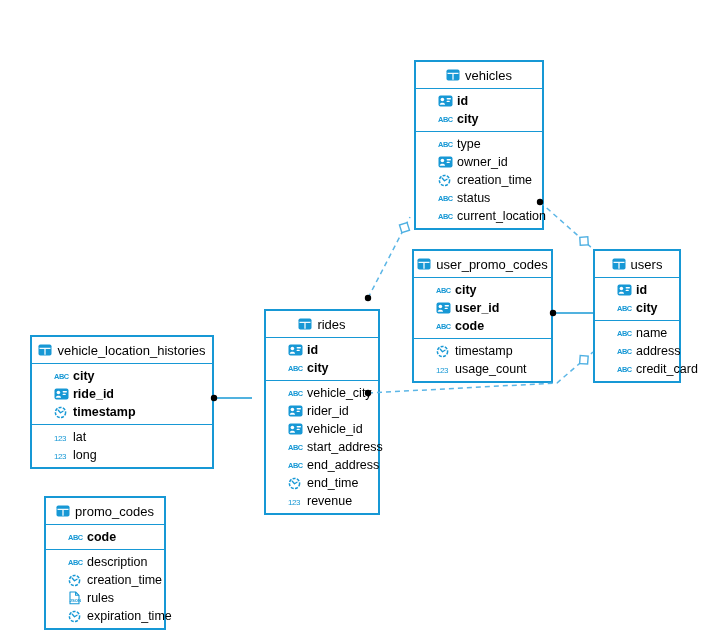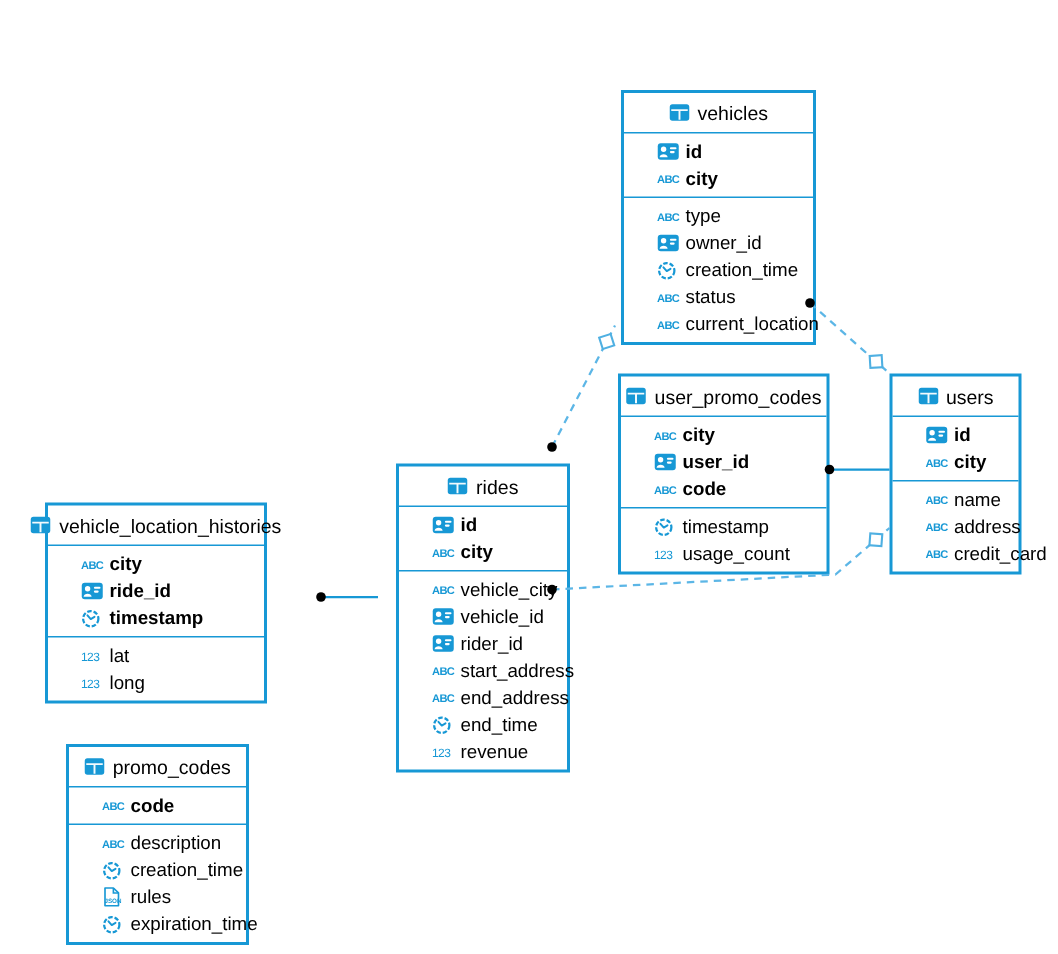--- a/index.html
+++ b/index.html
@@ -274,36 +274,36 @@
         <div class="row">
           <span class="ticon">
             <svg width="15" height="12" viewBox="0 0 15 12">
               <rect x="0.5" y="0.5" width="14" height="11" rx="2" fill="#1798d5"></rect>
               <circle cx="4.4" cy="4.5" r="1.8" fill="#fff"></circle>
               <path d="M1.7 9.8 C1.9 7.2 6.9 7.2 7.1 9.8 Z" fill="#fff"></path>
               <rect x="8.6" y="3.1" width="4.4" height="1.4" rx="0.7" fill="#fff"></rect>
               <rect x="8.6" y="5.7" width="3.2" height="1.4" rx="0.7" fill="#fff"></rect>
             </svg>
           </span>
+          <span class="lbl">rider_id</span>
+        </div>
+        <div class="row">
+          <span class="ticon">
+            <svg width="15" height="12" viewBox="0 0 15 12">
+              <rect x="0.5" y="0.5" width="14" height="11" rx="2" fill="#1798d5"></rect>
+              <circle cx="4.4" cy="4.5" r="1.8" fill="#fff"></circle>
+              <path d="M1.7 9.8 C1.9 7.2 6.9 7.2 7.1 9.8 Z" fill="#fff"></path>
+              <rect x="8.6" y="3.1" width="4.4" height="1.4" rx="0.7" fill="#fff"></rect>
+              <rect x="8.6" y="5.7" width="3.2" height="1.4" rx="0.7" fill="#fff"></rect>
+            </svg>
+          </span>
           <span class="lbl">vehicle_id</span>
         </div>
         <div class="row">
           <span class="ticon">
-            <svg width="15" height="12" viewBox="0 0 15 12">
-              <rect x="0.5" y="0.5" width="14" height="11" rx="2" fill="#1798d5"></rect>
-              <circle cx="4.4" cy="4.5" r="1.8" fill="#fff"></circle>
-              <path d="M1.7 9.8 C1.9 7.2 6.9 7.2 7.1 9.8 Z" fill="#fff"></path>
-              <rect x="8.6" y="3.1" width="4.4" height="1.4" rx="0.7" fill="#fff"></rect>
-              <rect x="8.6" y="5.7" width="3.2" height="1.4" rx="0.7" fill="#fff"></rect>
-            </svg>
-          </span>
-          <span class="lbl">rider_id</span>
-        </div>
-        <div class="row">
-          <span class="ticon">
             <svg width="17" height="12" viewBox="0 0 17 12">
               <text x="0" y="9.3" font-size="7.4" font-weight="bold" letter-spacing="-0.4" fill="#1798d5" font-family="Liberation Sans,sans-serif">ABC</text>
             </svg>
           </span>
           <span class="lbl">start_address</span>
         </div>
         <div class="row">
           <span class="ticon">
             <svg width="17" height="12" viewBox="0 0 17 12">
               <text x="0" y="9.3" font-size="7.4" font-weight="bold" letter-spacing="-0.4" fill="#1798d5" font-family="Liberation Sans,sans-serif">ABC</text>
@@ -323,21 +323,21 @@
         <div class="row">
           <span class="ticon">
             <svg width="15" height="12" viewBox="0 0 15 12">
               <text x="0" y="9.6" font-size="8" letter-spacing="-0.4" fill="#1798d5" font-family="Liberation Sans,sans-serif">123</text>
             </svg>
           </span>
           <span class="lbl">revenue</span>
         </div>
       </div>
     </div>
-    <div class="etable" style="left: 30px; top: 335px; width: 148px;">
+    <div class="etable" style="left: 30px; top: 335px; width: 184px;">
       <div class="thead">
         <span style="display: flex;">
           <svg width="14" height="12" viewBox="0 0 14 12">
             <rect x="0.5" y="0.5" width="13" height="11" rx="1.8" fill="#1798d5"></rect>
             <path d="M1.5 4.4 H12.5 M7 4.4 V10.8" stroke="#fff" stroke-width="1.3" fill="none" opacity="0.95"></path>
           </svg>
         </span>
         <span>vehicle_location_histories</span>
       </div>
       <div class="sec pk">

